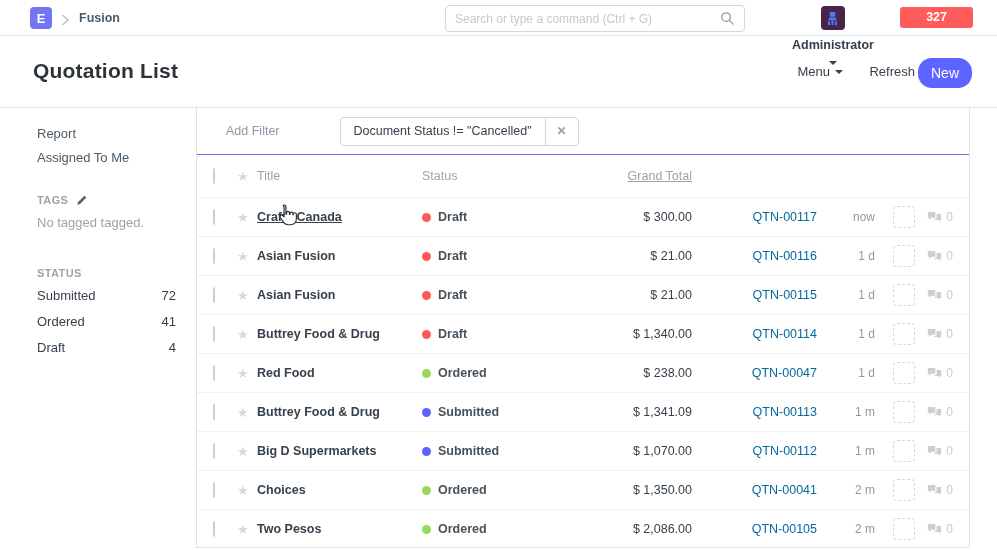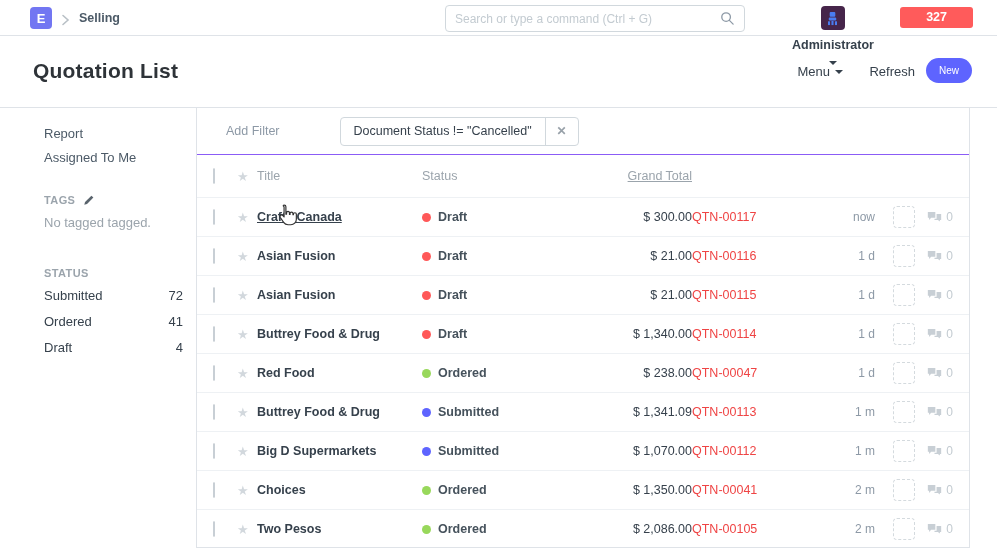--- a/index.html
+++ b/index.html
@@ -34,25 +34,25 @@
   
   .page-head { position:fixed; top:36px; left:0; width:997px; height:72px; background:#fff;
     border-bottom:1px solid #dfe3e8; z-index:4; }
   .page-title { position:absolute; left:33px; top:23px; font-size:21px; font-weight:700;
     color:#2e3338; letter-spacing:.2px; }
   .menu-btn { position:absolute; right:154px; top:28px; font-size:13px; color:#36414c;
     display:flex; align-items:center; gap:5px; cursor:pointer; }
   .refresh-btn { position:absolute; right:82px; top:28px; font-size:13px; color:#36414c;
     cursor:pointer; }
   .new-btn { position:absolute; right:25px; top:22px; background:#5e64ff; color:#fff;
-    font-size:10px; padding:7px 13px; border-radius:14px; border:none; cursor:pointer;
+    font-size:14px; padding:7px 13px; border-radius:14px; border:none; cursor:pointer;
     font-family:"Liberation Sans", sans-serif; }
 
   
-  .sidebar { position:fixed; left:11px; top:108px; width:196px; height:442px;
+  .sidebar { position:fixed; left:4px; top:108px; width:196px; height:442px;
     padding:18px 24px 0 33px; }
   .side-link { font-size:13px; color:#4c5a67; line-height:16px; margin-bottom:8px; cursor:pointer; }
   .side-heading { font-size:11px; color:#9ba4ac; font-weight:600; letter-spacing:.4px;
     margin:28px 0 9px; display:flex; align-items:center; gap:8px; }
   .tags-empty { font-size:13px; color:#9ba4ac; }
   .status-group { margin-top:2px; }
   .status-item { display:flex; justify-content:space-between; font-size:13px; color:#36414c;
     margin-bottom:11px; cursor:pointer; }
 
   
@@ -77,41 +77,41 @@
 
   .cell-check { width:24px; }
   .checkbox { width:14px; height:14px; border:1px solid #c8cfd5; border-radius:3px;
     background:#fff; cursor:pointer; }
   .cell-star { width:20px; color:#d2d8dd; font-size:13px; cursor:pointer; line-height:1; }
   .cell-title { flex:1; font-weight:700; color:#36414c; white-space:nowrap; overflow:hidden; }
   .cell-status { width:130px; display:flex; align-items:center; gap:7px; font-weight:600;
     color:#46525c; }
   .dot { width:9px; height:9px; border-radius:50%; flex:none; }
   .cell-total { width:140px; text-align:right; color:#36414c; }
-  .cell-id { width:125px; color:#ef4444; }
+  .cell-id { width:125px; text-align:right; color:#0369a1;padding-left:36px; }
   .cell-time { width:58px; text-align:right; color:#8d99a6; font-size:12px; }
   .cell-assign { width:40px; display:flex; justify-content:flex-end; }
   .assign-box { width:22px; height:22px; border:1px dashed #d4dade; border-radius:4px;
     cursor:pointer; }
   .cell-comment { width:38px; display:flex; align-items:center; justify-content:flex-end;
     gap:4px; color:#c3cbd1; font-size:12px; }
 
   .mouse-cursor { position:fixed; left:276px; top:203px; z-index:20; pointer-events:none; }
 </style>
 </head>
 <body>
 
 <div class="navbar">
   <div class="logo-tile">E</div>
   <span class="crumb-chevron">
     <svg width="9" height="12" viewBox="0 0 9 12">
         <polyline points="2,1.5 7,6 2,10.5" fill="none" stroke="#b9c0c6" stroke-width="1.6" stroke-linecap="round"></polyline>
       </svg>
   </span>
-  <span class="crumb-label">Selling</span>
+  <span class="crumb-label">Fusion</span>
 
   <div class="search-box">
     <input type="text" placeholder="Search or type a command (Ctrl + G)" style="">
     <span style="display:flex;">
       <svg width="15" height="15" viewBox="0 0 16 16">
           <circle cx="6.5" cy="6.5" r="4.6" fill="none" stroke="#8d99a6" stroke-width="1.4"></circle>
           <line x1="10" y1="10" x2="14" y2="14" stroke="#8d99a6" stroke-width="1.4" stroke-linecap="round"></line>
         </svg>
     </span>
   </div>

